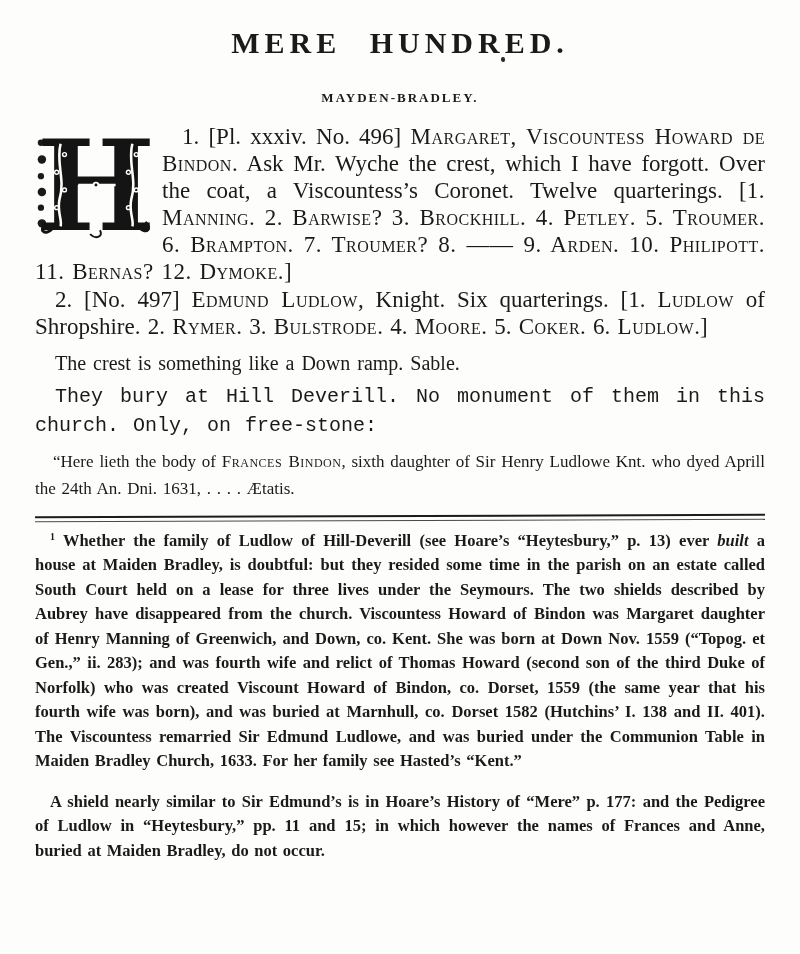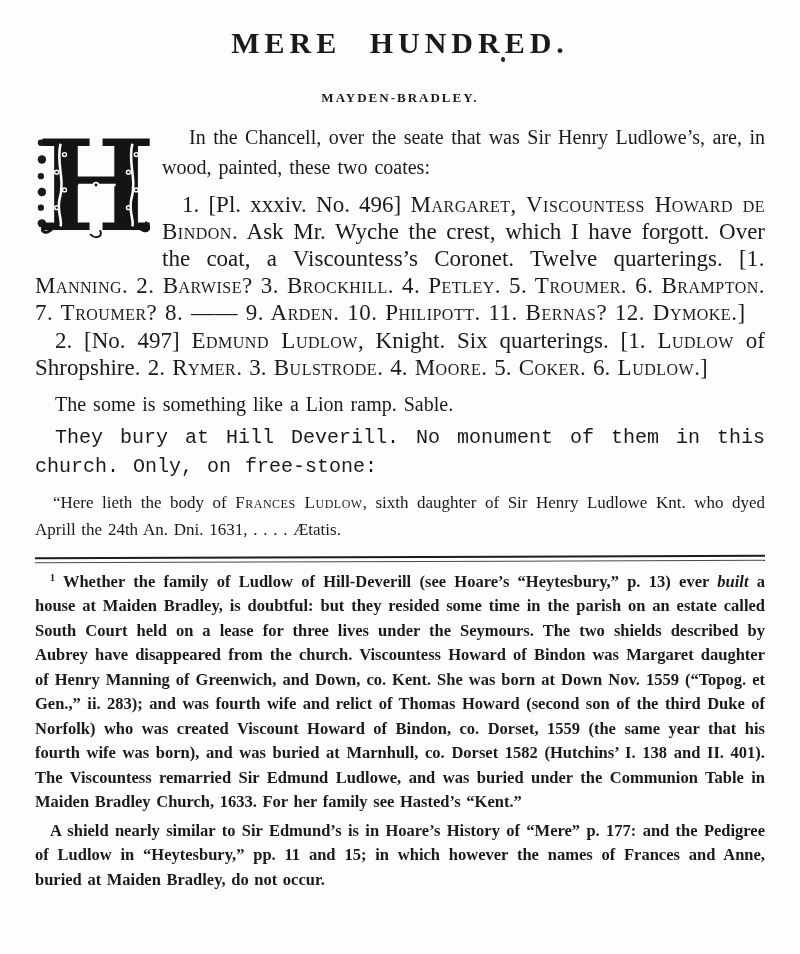--- a/index.html
+++ b/index.html
@@ -84,21 +84,21 @@
     transform: rotate(-0.18deg);
   }
   .footnote {
     margin-top: 8px;
     font-size: 16.5px; line-height: 24.5px;
     text-align: justify;
     word-spacing: 1.5px;
     font-weight: bold;
   }
   .footnote p { text-indent: 15px; }
-  .footnote .fn2 { margin-top: 4px; }
+  .footnote .fn2 { margin-top: 16px; }
   .seg-sc { font-variant: small-caps; letter-spacing: 0.5px; }
   .seg-i  { font-style: italic; }
   .seg-sup { vertical-align: super; font-size: 60%; line-height: 0; }
 </style>
 </head>
 <body>
 
 <div class="page">
 
   <h1 class="title">MERE HUNDRED.</h1>
@@ -143,33 +143,32 @@
         <circle cx="103" cy="63" r="1.2"></circle>
           <circle cx="95" cy="81" r="1.2"></circle>
         <circle cx="62" cy="58" r="1.5"></circle>
       </g>
       <g stroke="#141414" fill="none">
         <path d="M106 101 C114 109 119 101 112 96" stroke-width="3.4"></path>
         <path d="M18 102 C10 111 3 103 11 98" stroke-width="3"></path>
         <path d="M56 108 C62 114 70 110 66 104" stroke-width="2"></path>
       </g>
     </svg>
-    <p class="p2"><span>In the Chancell, over the seate that was Sir Henry Ludlowe’s, are, in wood, painted, these two coates:</span></p>
   </div>
 
   <div class="entries">
     <p class="e1"><span>1. [Pl. xxxiv. No. 496] </span><span class="seg-sc">Margaret, Viscountess Howard de Bindon.</span><span> Ask Mr. Wyche the crest, which I have forgott. Over the coat, a Viscountess’s Coronet. Twelve quarterings. [</span><span class="seg-sc">1. Manning. 2. Barwise? 3. Brockhill. 4. Petley. 5. Troumer. 6. Brampton. 7. Troumer? 8. —— 9. Arden. 10. Philipott. 11. Bernas? 12. Dymoke.</span><span>]</span></p>
     <p class="e2"><span>2. [No. 497] </span><span class="seg-sc">Edmund Ludlow</span><span>, Knight. Six quarterings. [1. </span><span class="seg-sc">Ludlow</span><span> of Shropshire. 2. </span><span class="seg-sc">Rymer</span><span>. 3. </span><span class="seg-sc">Bulstrode</span><span>. 4. </span><span class="seg-sc">Moore</span><span>. 5. </span><span class="seg-sc">Coker</span><span>. 6. </span><span class="seg-sc">Ludlow</span><span>.]</span></p>
   </div>
 
-  <p class="lead crest"><span>The some is something like a Lion ramp. Sable.</span></p>
+  <p class="lead crest"><span>The crest is something like a Down ramp. Sable.</span></p>
   <p class="lead bury"><span>They bury at Hill Deverill. No monument of them in this church. Only, on free-stone:</span></p>
 
   <div class="quotes">
-    <p class="q1"><span>“Here lieth the body of </span><span class="seg-sc">Frances Ludlow</span><span>, sixth daughter of Sir Henry Ludlowe Knt. who dyed Aprill the 24th An. Dni. 1631, . . . . Ætatis.</span></p>
+    <p class="q1"><span>“Here lieth the body of </span><span class="seg-sc">Frances Bindon</span><span>, sixth daughter of Sir Henry Ludlowe Knt. who dyed Aprill the 24th An. Dni. 1631, . . . . Ætatis.</span></p>
   </div>
 
   <div class="footnote-rule"></div>
 
   <div class="footnote">
     <p class="fn1"><span class="seg-sup">1</span><span> Whether the family of Ludlow of Hill-Deverill (see Hoare’s “Heytesbury,” p. 13) ever </span><span class="seg-i">built</span><span> a house at Maiden Bradley, is doubtful: but they resided some time in the parish on an estate called South Court held on a lease for three lives under the Seymours. The two shields described by Aubrey have disappeared from the church. Viscountess Howard of Bindon was Margaret daughter of Henry Manning of Greenwich, and Down, co. Kent. She was born at Down Nov. 1559 (“Topog. et Gen.,” ii. 283); and was fourth wife and relict of Thomas Howard (second son of the third Duke of Norfolk) who was created Viscount Howard of Bindon, co. Dorset, 1559 (the same year that his fourth wife was born), and was buried at Marnhull, co. Dorset 1582 (Hutchins’ I. 138 and II. 401). The Viscountess remarried Sir Edmund Ludlowe, and was buried under the Communion Table in Maiden Bradley Church, 1633. For her family see Hasted’s “Kent.”</span></p>
     <p class="fn2"><span>A shield nearly similar to Sir Edmund’s is in Hoare’s History of “Mere” p. 177: and the Pedigree of Ludlow in “Heytesbury,” pp. 11 and 15; in which however the names of Frances and Anne, buried at Maiden Bradley, do not occur.</span></p>
   </div>
 
 </div>

